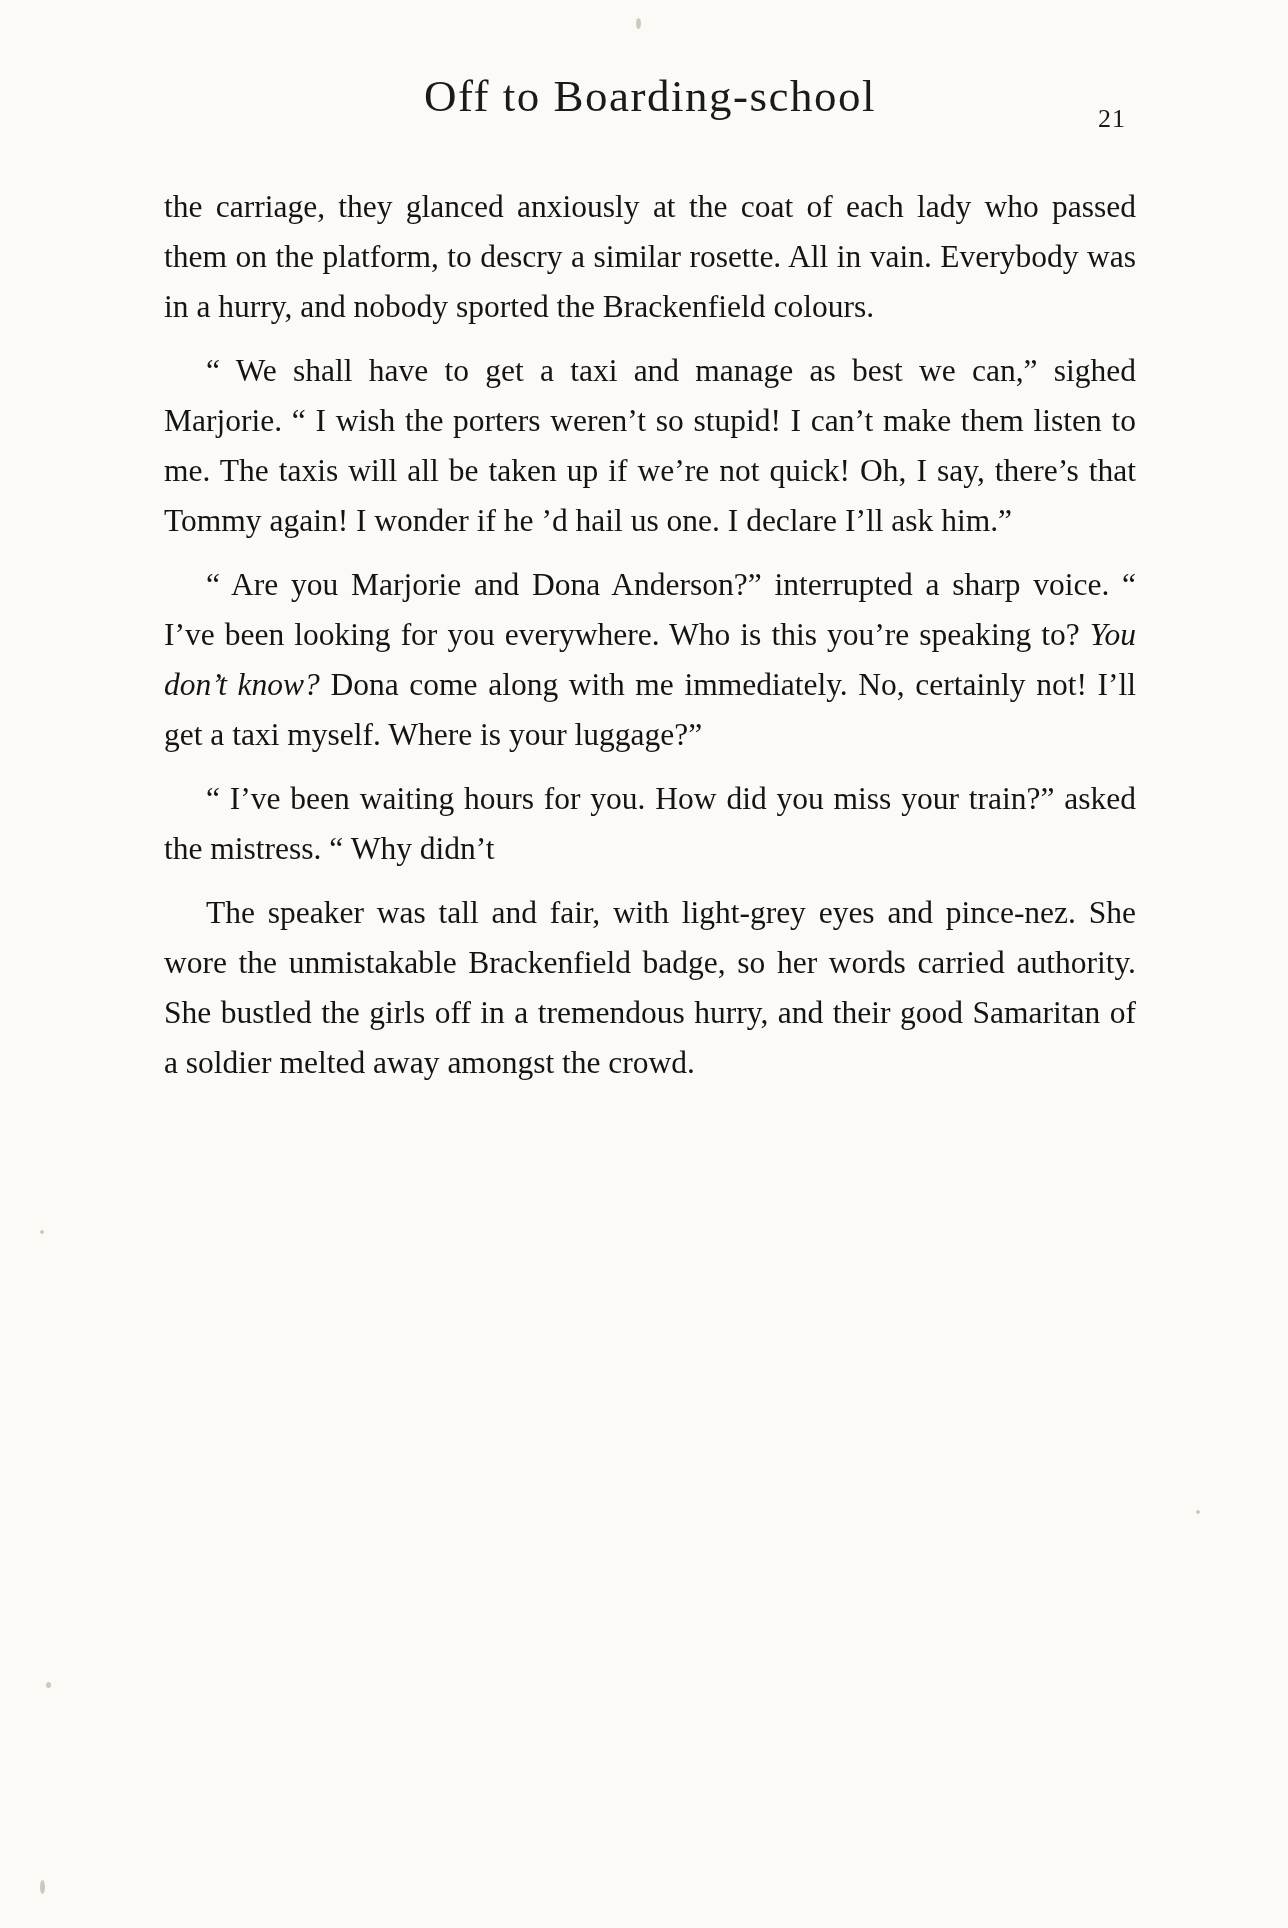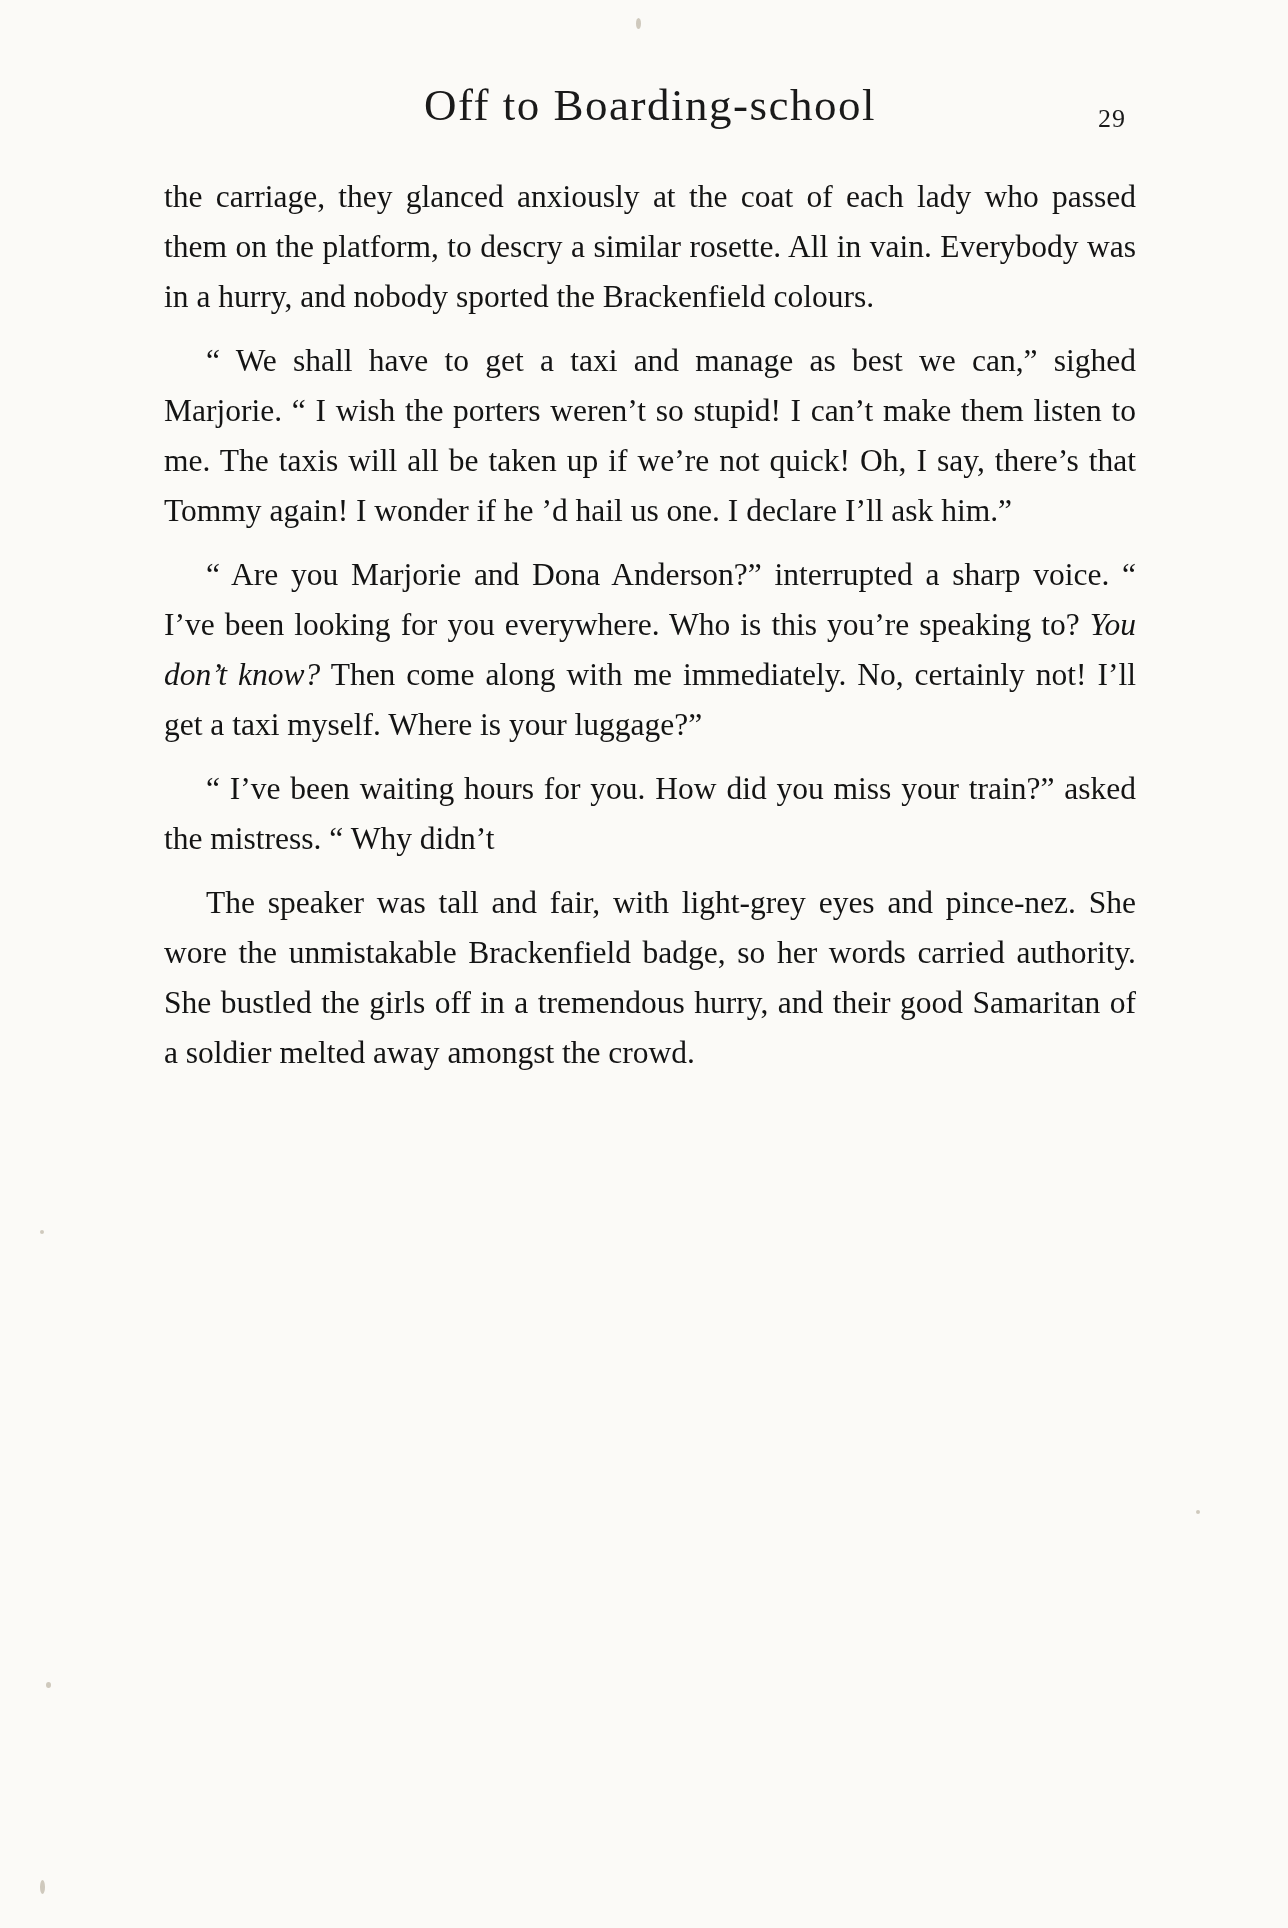--- a/index.html
+++ b/index.html
@@ -24,25 +24,25 @@
     background: #fbfaf7;
   }
   .page-inner {
     position: absolute;
     left: 150px;
     top: 70px;
     width: 1000px;
   }
   .header {
     display: flex;
-    align-items: center;
+    align-items: flex-start;
     justify-content: center;
     position: relative;
     height: 70px;
-    margin-bottom: 32px;
+    margin-bottom: 42px;
   }
   .header-title {
     font-family: "Liberation Serif", serif;
     font-size: 45px;
     letter-spacing: 1.5px;
     color: #1a1a1a;
     white-space: nowrap;
   }
   .header-page-number {
     position: absolute;
@@ -90,25 +90,25 @@
   <span class="speck s1"></span>
   <span class="speck s2"></span>
   <span class="speck s3"></span>
   <span class="speck s4"></span>
   <span class="speck s5"></span>
 
   <div class="page-inner">
 
     <div class="header">
       <div class="header-title">Off to Boarding-school</div>
-      <div class="header-page-number">29</div>
+      <div class="header-page-number">21</div>
     </div>
 
     <div class="body-text">
       <p>the carriage, they glanced anxiously at the coat of each lady who passed them on the platform, to descry a similar rosette.  All in vain.  Everybody was in a hurry, and nobody sported the Brackenfield colours.</p>
       <p class="indent">“ We shall have to get a taxi and manage as best we can,” sighed Marjorie.  “ I wish the porters weren’t so stupid!  I can’t make them listen to me.  The taxis will all be taken up if we’re not quick!  Oh, I say, there’s that Tommy again!  I wonder if he ’d hail us one.  I declare I’ll ask him.”</p>
-      <p class="indent"><span>“ Are you Marjorie and Dona Anderson?” interrupted a sharp voice.  “ I’ve been looking for you everywhere.  Who is this you’re speaking to? </span><em>You don’t know?</em><span>  Then come along with me immediately.  No, certainly not!  I’ll get a taxi myself. Where is your luggage?”</span></p>
+      <p class="indent"><span>“ Are you Marjorie and Dona Anderson?” interrupted a sharp voice.  “ I’ve been looking for you everywhere.  Who is this you’re speaking to? </span><em>You don’t know?</em><span>  Dona come along with me immediately.  No, certainly not!  I’ll get a taxi myself. Where is your luggage?”</span></p>
       <p class="indent">“ I’ve been waiting hours for you.  How did you miss your train?” asked the mistress.  “ Why didn’t</p>
       <p class="indent">The speaker was tall and fair, with light-grey eyes and pince-nez.  She wore the unmistakable Brackenfield badge, so her words carried authority. She bustled the girls off in a tremendous hurry, and their good Samaritan of a soldier melted away amongst the crowd.</p>
     </div>
 
   </div>
 </div>
 
 </body></html>

